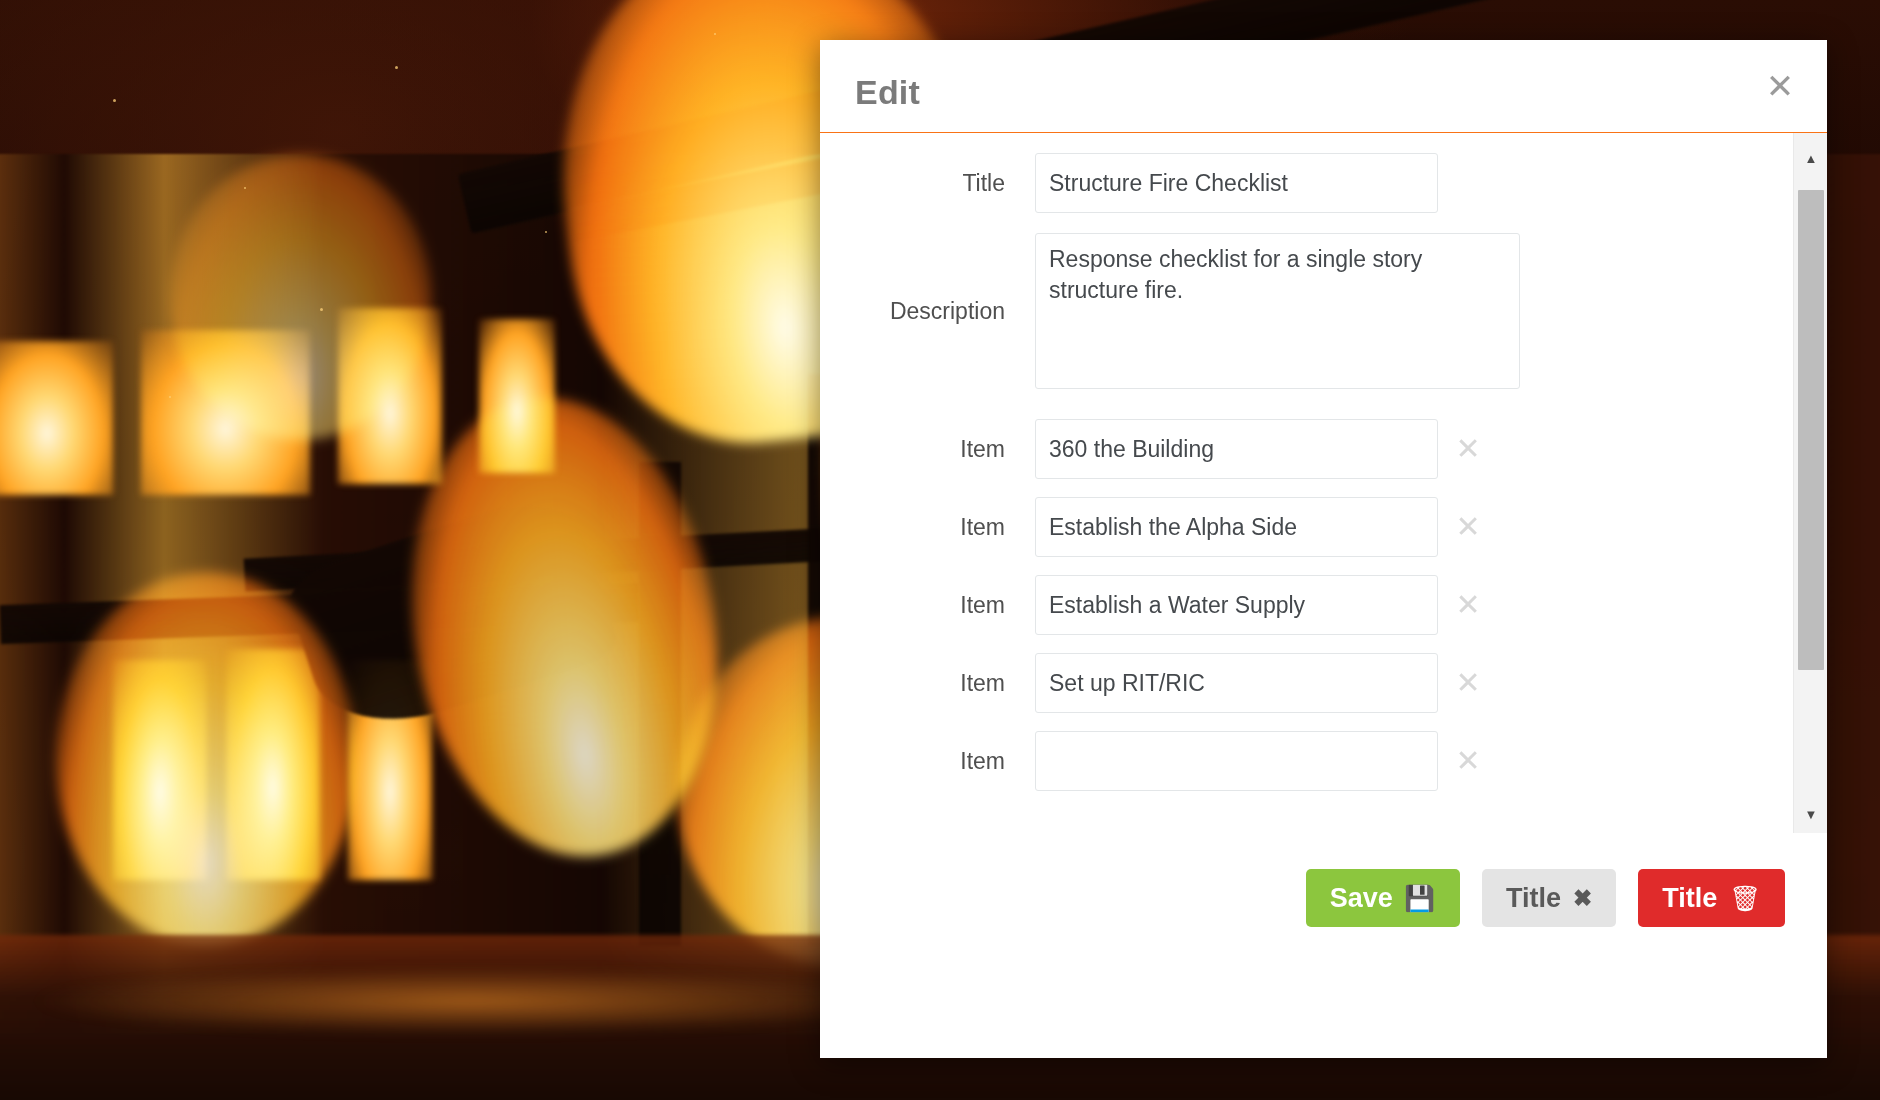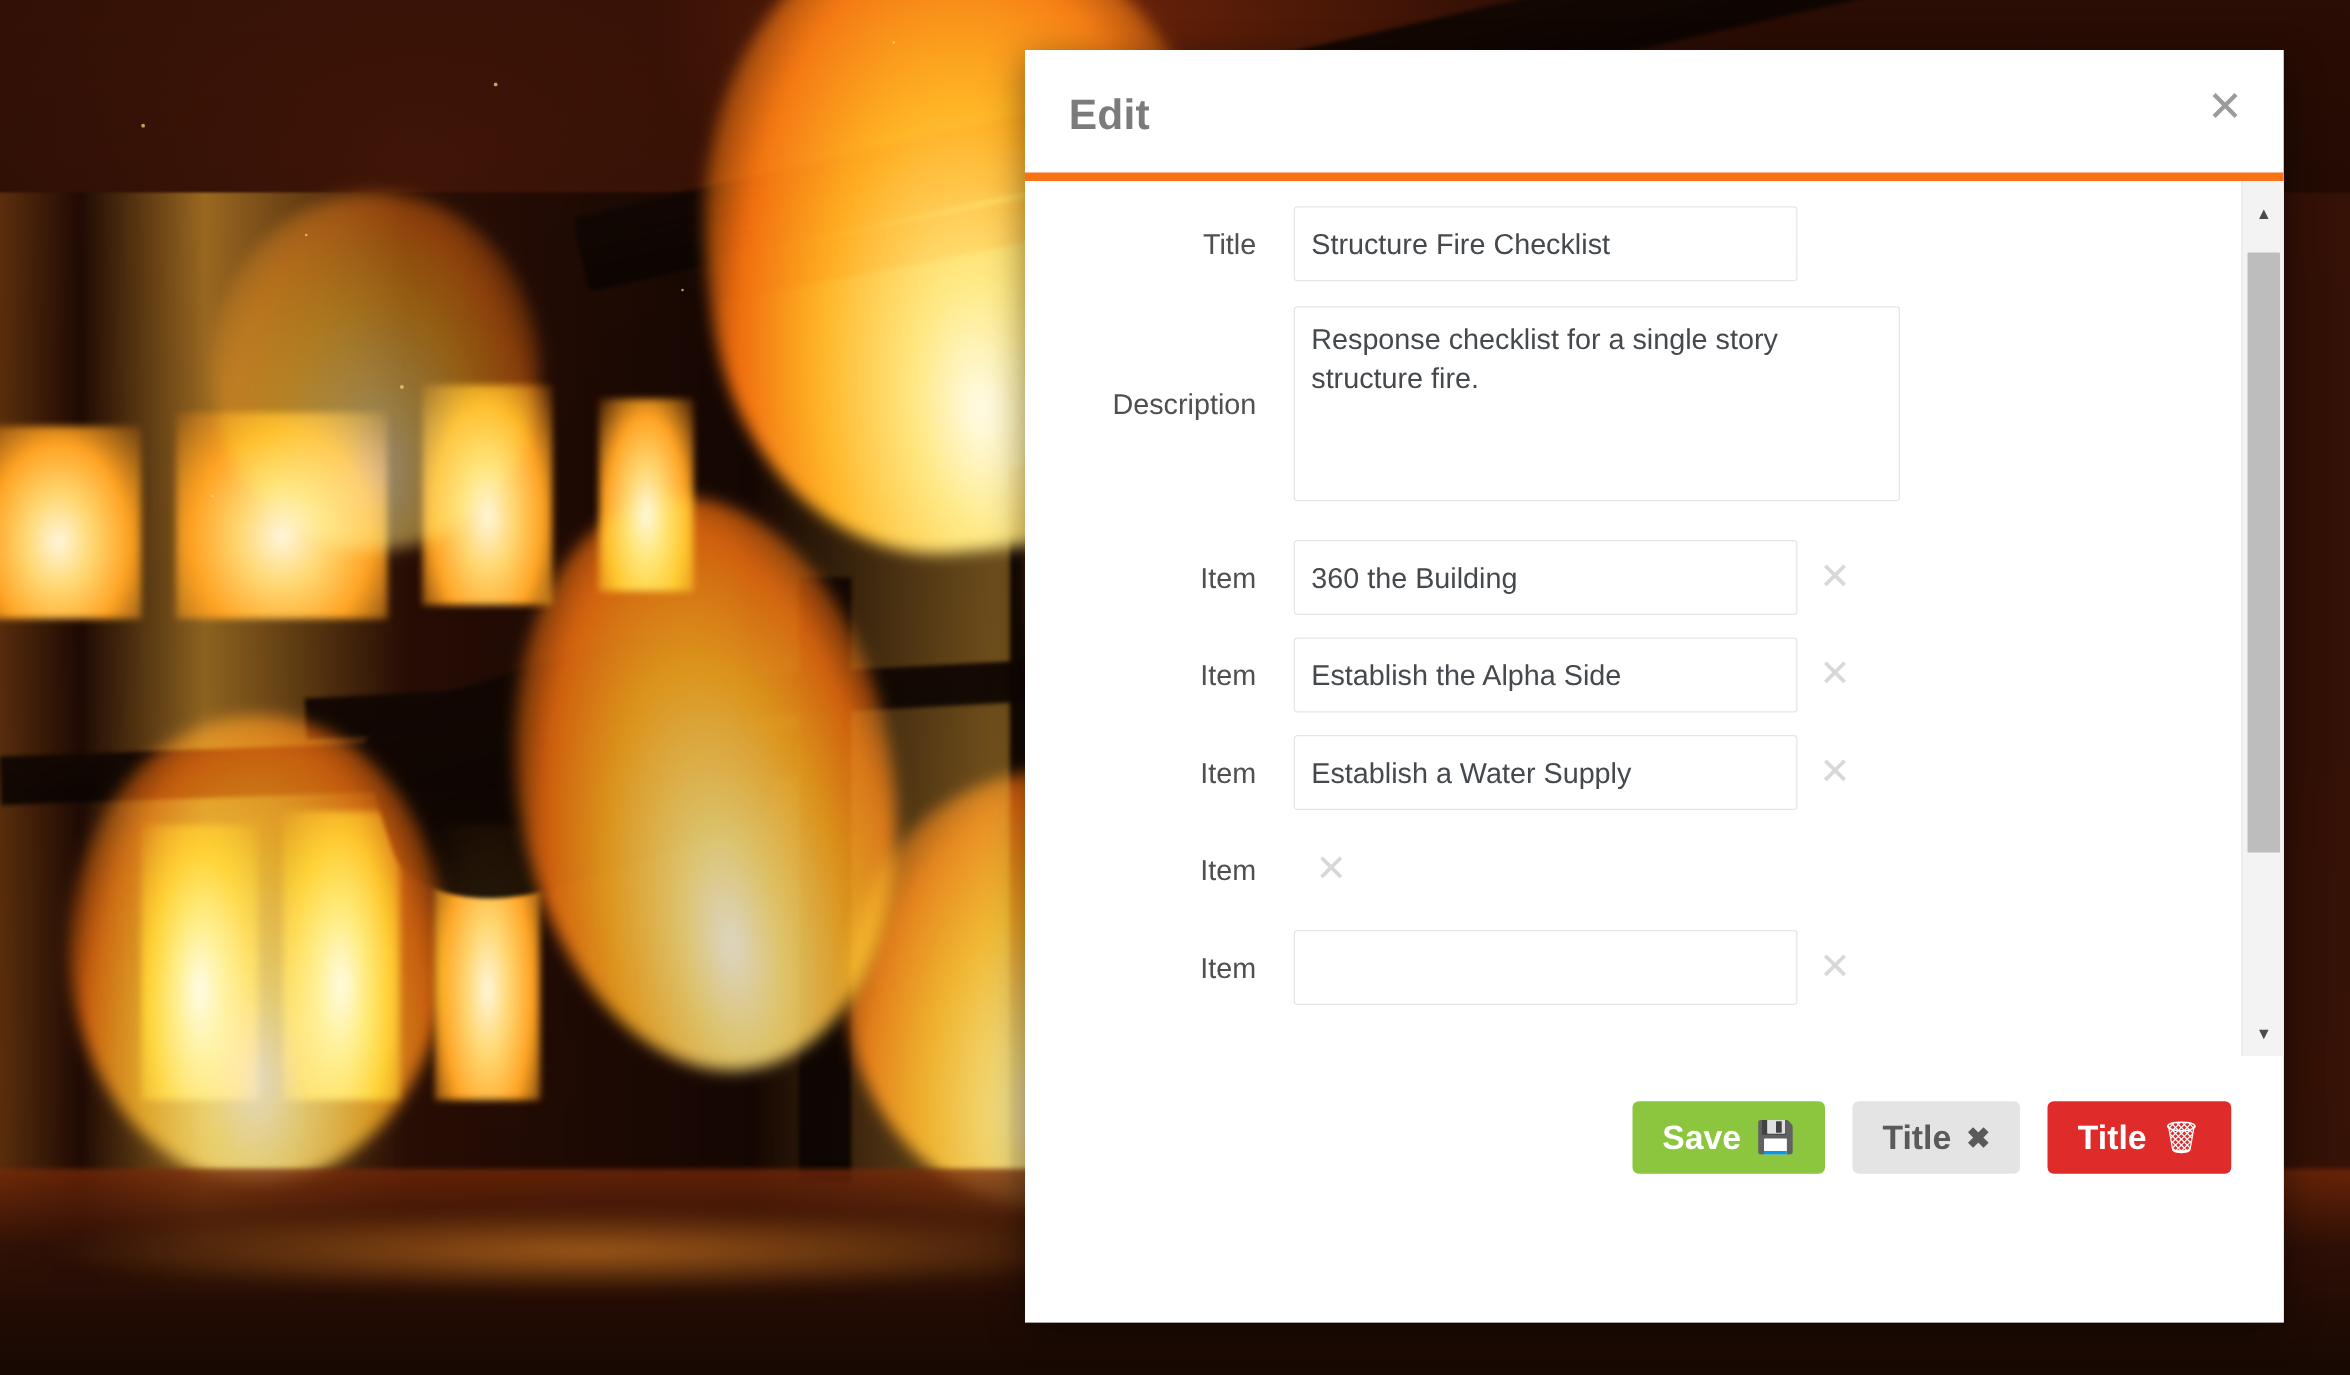--- a/index.html
+++ b/index.html
@@ -105,22 +105,22 @@
     position: absolute;
     left: 820px; top: 40px;
     width: 1007px; height: 1018px;
     background: #ffffff;
     box-shadow: 0 6px 28px rgba(0,0,0,.45);
     display: flex; flex-direction: column;
     overflow: hidden;
   }
   .modal-header {
     position: relative;
-    height: 105px;
-    border-bottom: 7px solid #f97316;
+    height: 93px;
+    border-bottom: 1px solid #f97316;
     flex: none;
   }
   .modal-title {
     position: absolute; left: 35px; top: 33px;
     font-size: 34px; font-weight: bold; color: #7b7b7b;
     letter-spacing: .2px;
   }
   .close-x {
     position: absolute; right: 25px; top: 24px;
     width: 44px; height: 44px;
@@ -316,20 +316,23 @@
       <div class="form-row item-row">
         <div class="form-label">Item</div>
         <div class="field-wrap">
           <input class="text-input" type="text" value="Establish a Water Supply" style="">
         </div>
         <div class="row-remove">✕</div>
       </div>
 
       <div class="form-row item-row">
         <div class="form-label">Item</div>
+        <div class="field-wrap">
+          <input class="text-input" type="text" value="Set up RIT/RIC" style="">
+        </div>
         <div class="row-remove">✕</div>
       </div>
 
       <div class="form-row item-row">
         <div class="form-label">Item</div>
         <div class="field-wrap">
           <input class="text-input" type="text" value="" style="">
         </div>
         <div class="row-remove">✕</div>
       </div>

